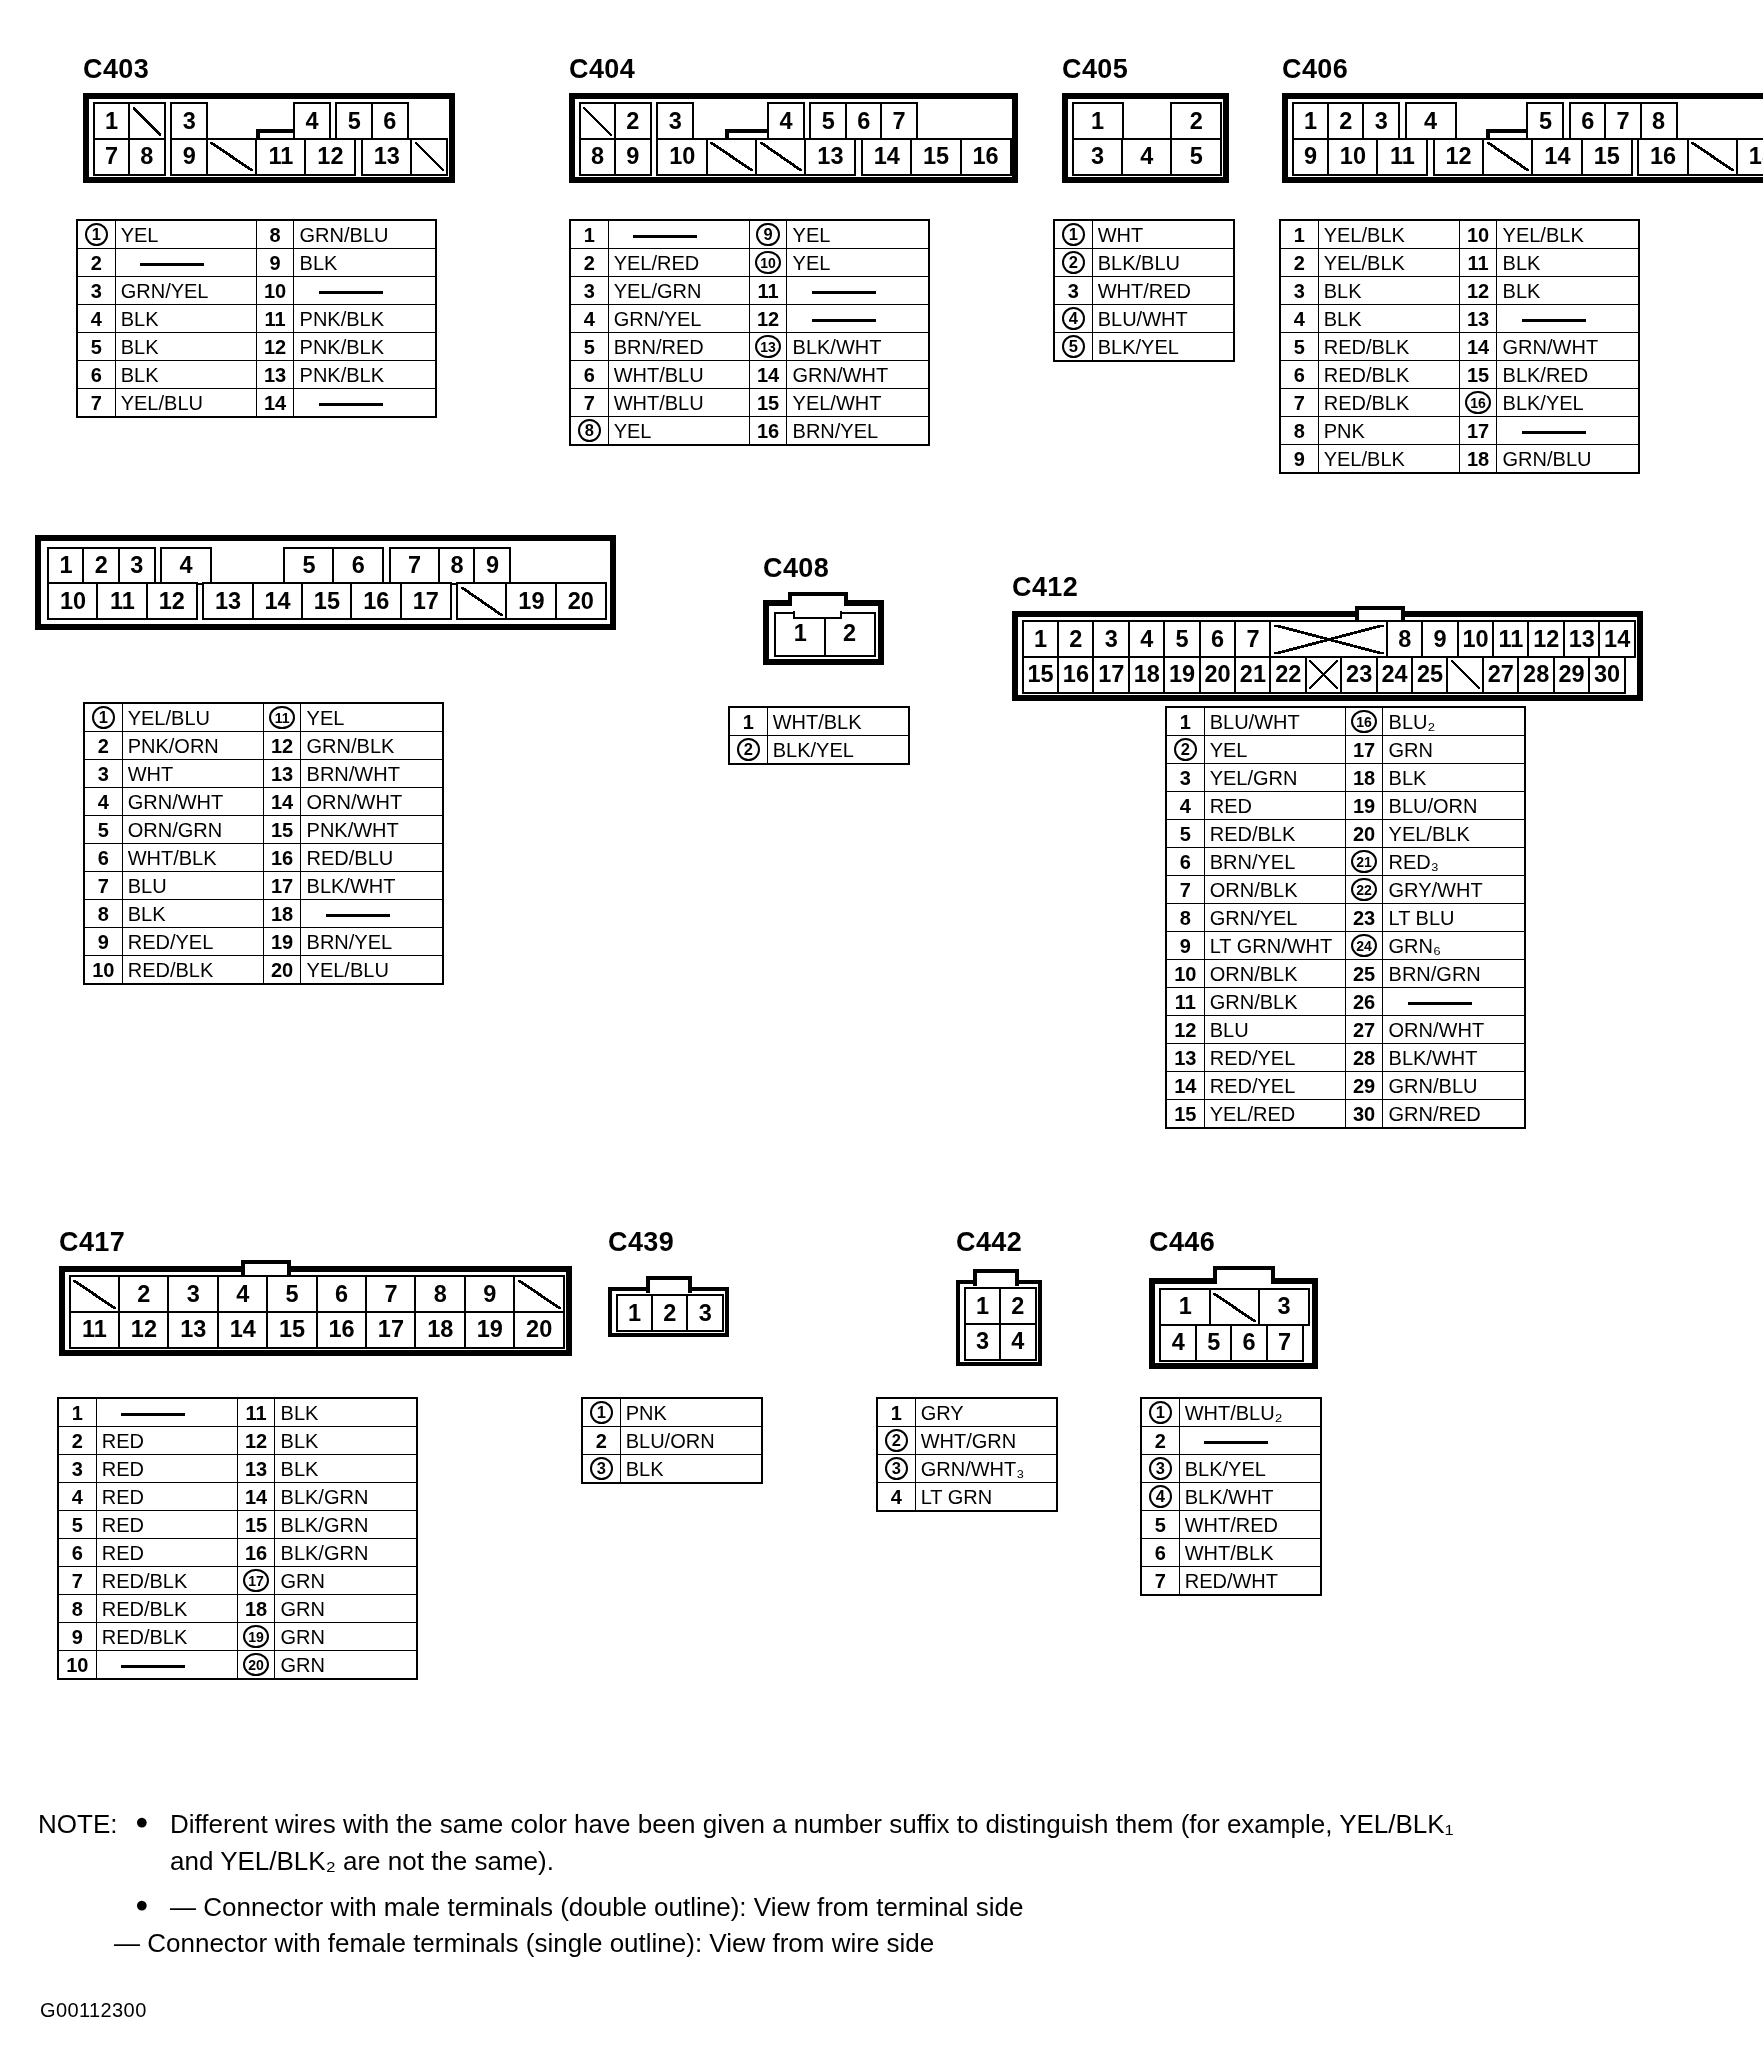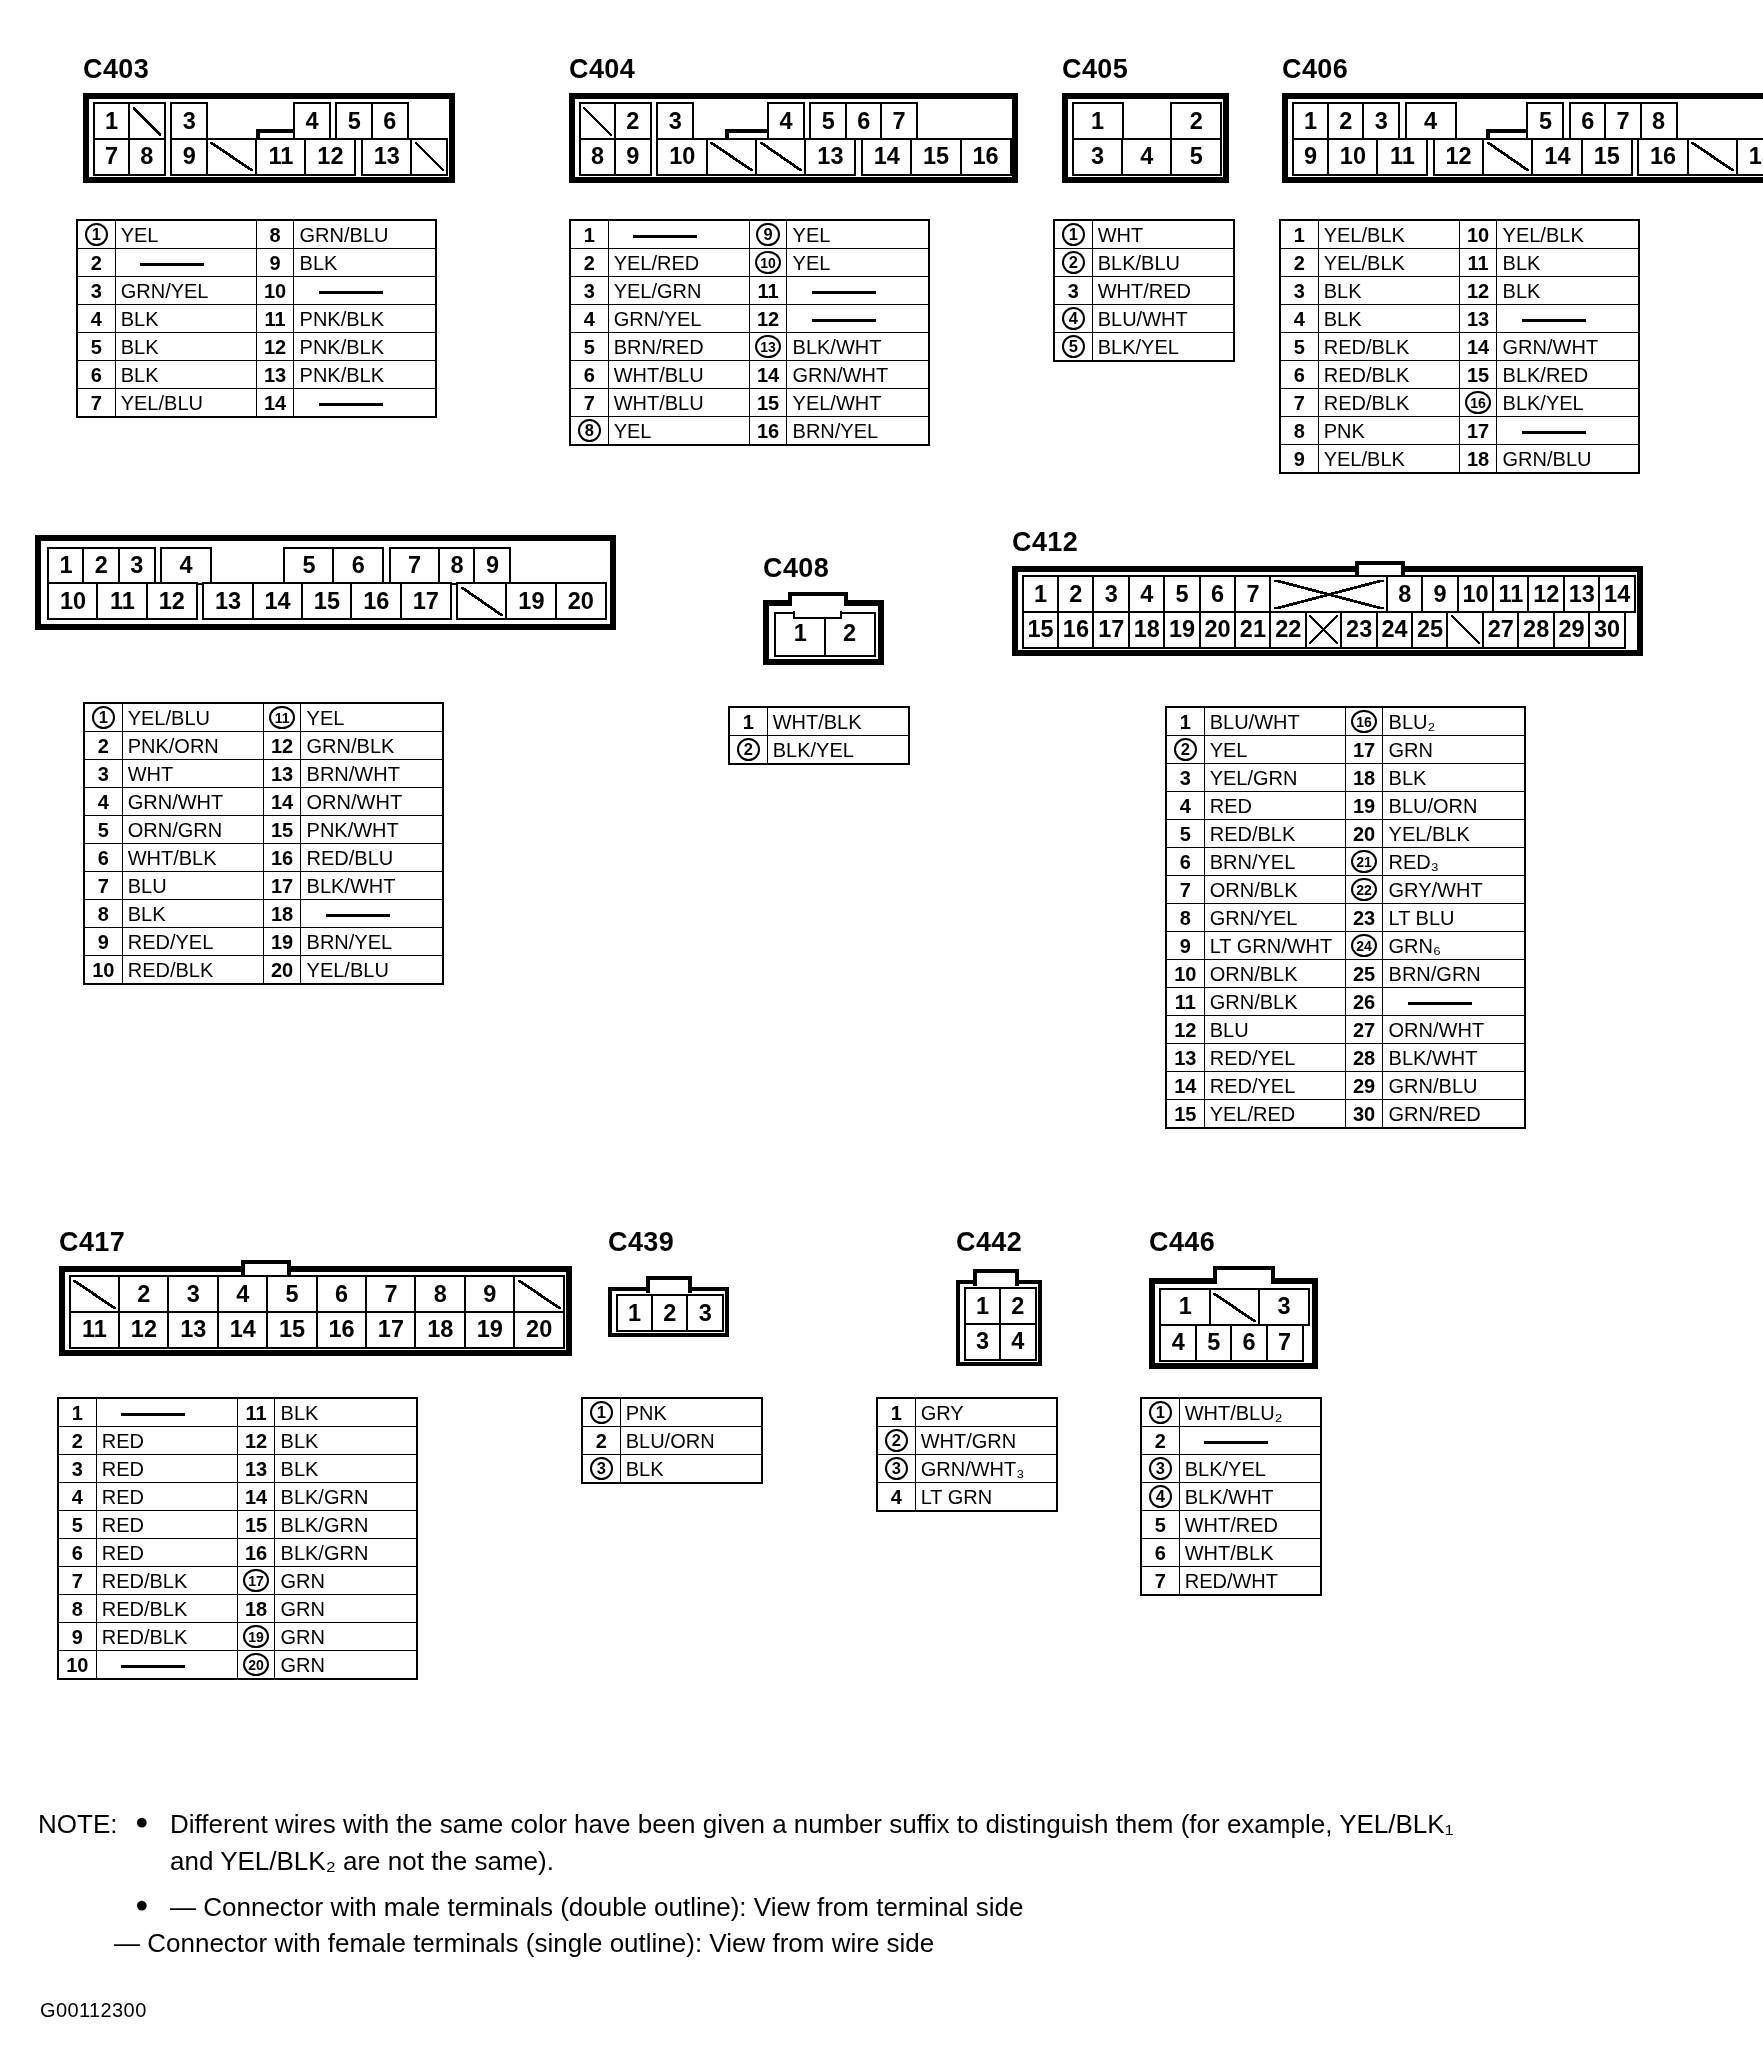--- a/index.html
+++ b/index.html
@@ -541,21 +541,21 @@
           <td class="val">WHT/BLK</td>
         </tr>
         <tr>
           <td class="num"><span class="circled">2</span></td>
           <td class="val">BLK/YEL</td>
         </tr>
       </tbody>
     </table>
 </div>
 
-<div class="blk" style="left:1012px;top:527px;">
+<div class="blk" style="left:1012px;top:572px;">
   <div class="ctitle">C412</div>
   <div class="conn" style="position:relative;">
     <div class="tab" style="left:343px;top:-5.2px;width:42px;height:12px;"></div>
     <div class="shell-dbl" style="padding:3.5px;">
       <div class="conn-inner">
         <div class="prow">
           <div class="cell">1</div>
           <div class="cell">2</div>
           <div class="cell">3</div>
           <div class="cell">4</div>

